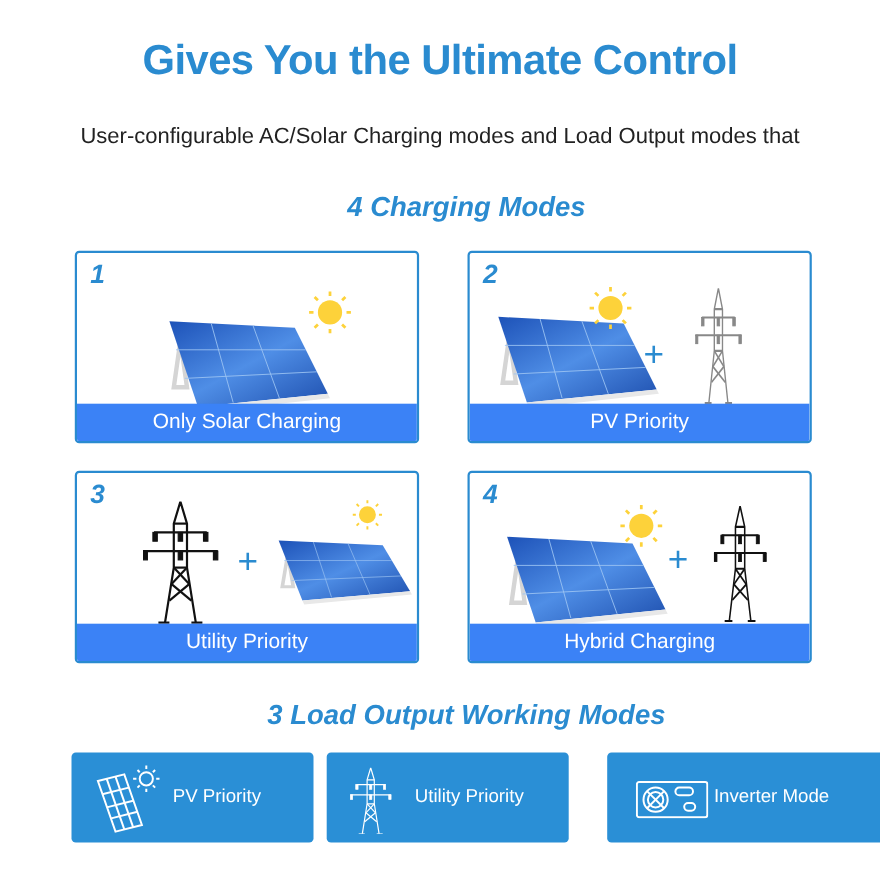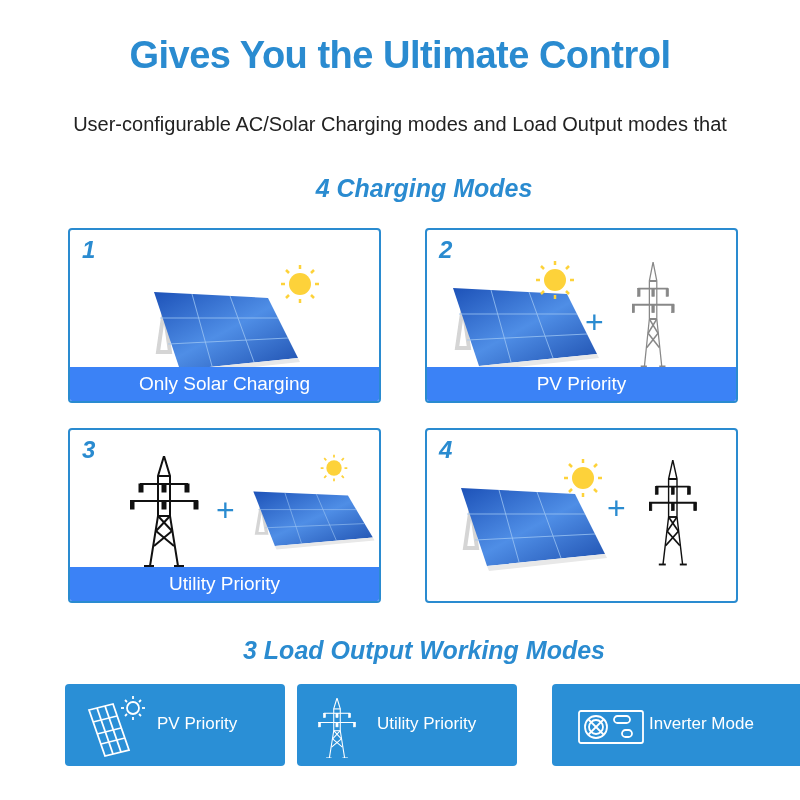--- a/index.html
+++ b/index.html
@@ -129,20 +129,21 @@
   <svg class="art" style="left:30px;top:56px;" width="155" height="90">
       <use href="#panel"></use>
     </svg>
   <svg class="art" style="left:136px;top:28px;" width="40" height="40">
       <use href="#sun"></use>
     </svg>
   <div class="plus" style="left:180px;top:62px;">+</div>
   <svg class="art" style="left:222px;top:30px;" width="70" height="115">
       <use href="#tower" stroke="#111" fill="#111" transform="scale(0.7 0.95)"></use>
     </svg>
+  <div class="label">Hybrid Charging</div>
 </div>
 
 <div class="section" style="top:636px;">3 Load Output Working Modes</div>
 
 <div class="load" style="left:65px;">
   <svg style="left:20px;top:10px;" width="70" height="66" viewBox="0 0 70 66">
     <g fill="none" stroke="#fff" stroke-width="1.8">
       <polygon points="4,16 28,10 44,56 20,62"></polygon>
       <line x1="12" y1="14" x2="28" y2="60"></line>
         <line x1="20" y1="12" x2="36" y2="58"></line>

